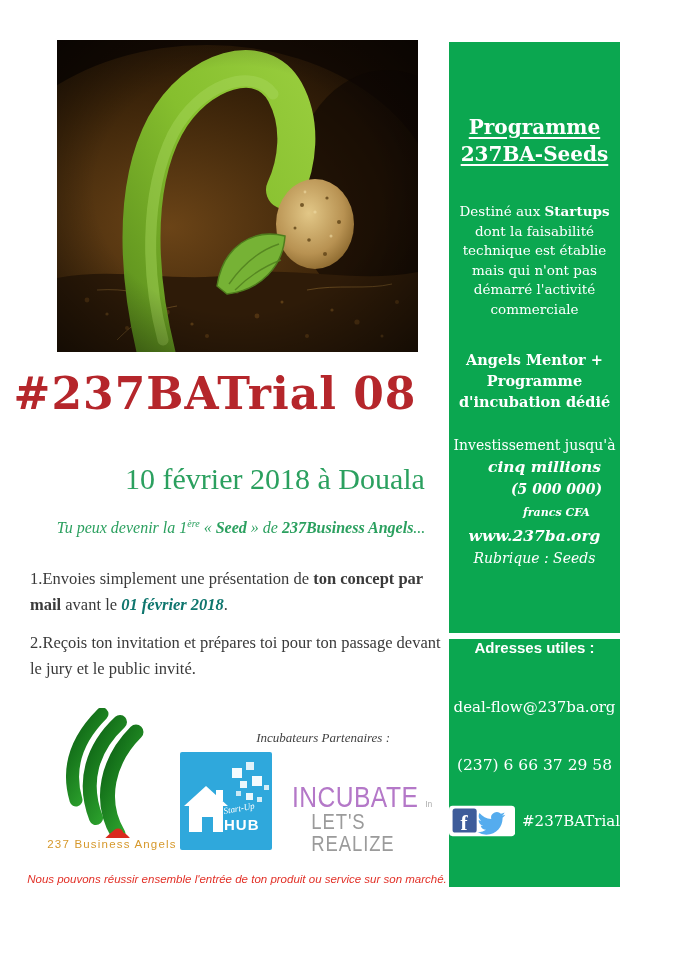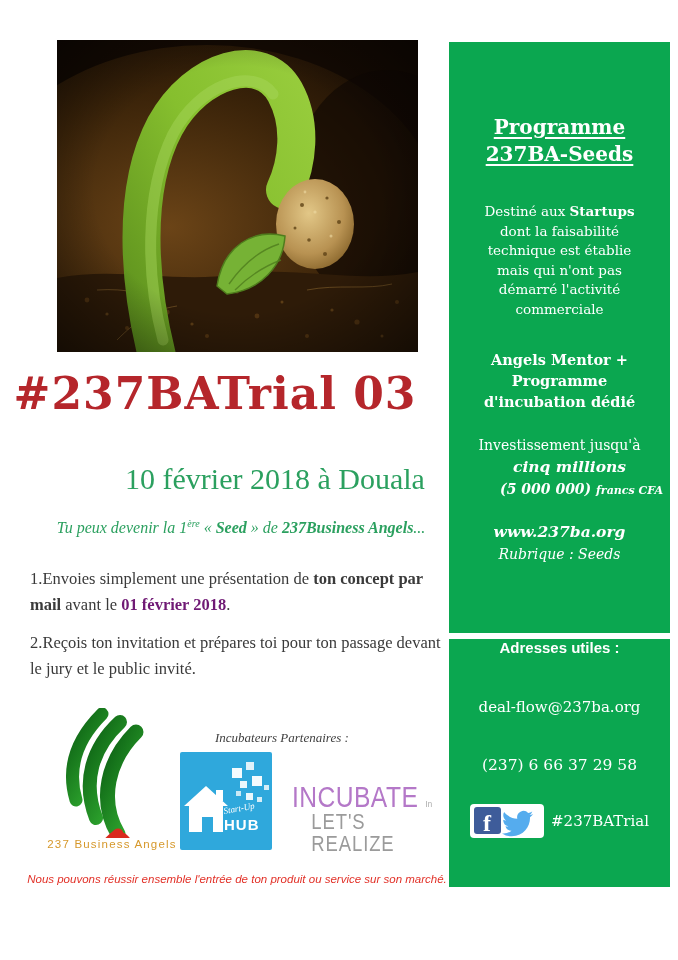--- a/index.html
+++ b/index.html
@@ -17,57 +17,57 @@
         font-size:30px;color:#2ba05f;white-space:nowrap;}
   .tagline{position:absolute;left:26px;top:518px;width:430px;text-align:center;
            font-style:italic;font-size:16px;color:#2ba05f;white-space:nowrap;}
   .tagline .b{font-weight:700;}
   .tagline sup{font-size:10px;}
 
   .steps{position:absolute;left:30px;top:566px;width:412px;font-size:16.5px;
          color:#3a3a3a;line-height:1.55;}
   .steps p{margin:0 0 13px 0;}
   .steps .b{font-weight:700;}
-  .steps .reddate{font-weight:700;color:#701a75;}
+  .steps .reddate{font-weight:700;font-style:italic;color:#0f766e;}
 
   .ba-logo{position:absolute;left:36px;top:708px;}
   .ba-caption{position:absolute;left:28px;top:838px;width:168px;text-align:center;
               font-family:Liberation Sans, sans-serif;font-size:11.5px;
               letter-spacing:1.2px;color:#d6982b;white-space:nowrap;}
-  .partners-label{position:absolute;left:215px;top:730px;width:175px;text-align:left;
+  .partners-label{position:absolute;left:215px;top:730px;width:175px;text-align:right;
                   font-style:italic;font-size:13px;color:#3f3f3f;white-space:nowrap;}
   .hub-logo{position:absolute;left:180px;top:752px;}
   .incubate{position:absolute;left:292px;top:783px;width:160px;
             font-family:"Liberation Sans",sans-serif;transform:scale(.88,1.04);
             transform-origin:left top;}
   .incubate .line1{font-size:28px;color:#b478c8;letter-spacing:0.5px;line-height:1;}
   .incubate .small{font-size:9px;color:#a9a9a9;letter-spacing:0;}
   .incubate .line2{font-size:21px;color:#9b9b9b;letter-spacing:1px;margin:-2px 0 0 22px;
                    line-height:1;}
   .footer-note{position:absolute;left:22px;top:873px;width:430px;text-align:center;
                font-family:"Liberation Sans",sans-serif;font-style:italic;
                font-size:11.5px;color:#e23128;white-space:nowrap;}
 
   
-  .panel{position:absolute;left:449px;width:221px;background:#0ba750;color:#ffffff;
+  .panel{position:absolute;left:449px;width:171px;background:#0ba750;color:#ffffff;
          font-family:"DejaVu Serif","Liberation Serif",serif;text-align:center;}
   .panel1{top:42px;height:591px;}
   .panel2{top:639px;height:248px;}
 
   .p1-heading{margin-top:72px;font-size:20px;font-weight:700;line-height:27px;}
   .p1-heading .u{text-decoration:underline;text-underline-offset:3px;}
   .p1-desc{margin-top:34px;font-size:13.5px;line-height:19.5px;}
   .p1-desc .b{font-weight:700;}
   .p1-mentor{margin-top:30px;font-size:14.5px;font-weight:700;line-height:21px;}
   .p1-invest{margin-top:22px;line-height:22px;}
   .p1-invest .l1{font-size:14px;margin-top:8px;}
   .p1-invest .bi{font-weight:700;font-style:italic;font-size:15.5px;padding-left:20px;}
   .p1-invest .l3{font-weight:700;font-style:italic;font-size:14px;padding-left:44px;}
   .p1-invest .sm{font-size:11px;}
-  .p1-site{margin-top:18px;line-height:23px;}
+  .p1-site{line-height:23px;}
   .p1-site .url{font-weight:700;font-style:italic;font-size:15.5px;}
   .p1-site .rub{font-style:italic;font-size:14px;}
 
   .p2-heading{margin-top:0;font-family:"Liberation Sans",sans-serif;
               font-weight:700;font-size:15px;}
   .p2-email{margin-top:42px;font-size:15px;}
   .p2-phone{margin-top:40px;font-size:15.5px;font-weight:400;}
   .p2-social{margin-top:30px;display:flex;align-items:center;justify-content:center;}
   .p2-hashtag{font-size:15px;margin-left:7px;}
 </style>
@@ -145,21 +145,21 @@
       </g>
       <path d="M160,246 C166,206 196,188 228,196 C226,226 204,250 170,254 Z" fill="#76b235" stroke="#4f7d1d" stroke-width="1.5"></path>
       <g stroke="#4f7d1d" stroke-width="1.4" fill="none" opacity="0.8">
         <path d="M172,244 C186,224 204,210 222,204"></path>
         <path d="M178,250 C192,236 208,226 224,220"></path>
       </g>
       <rect width="361" height="312" fill="url(#vign)"></rect>
     </svg>
   </div>
 
-  <div class="title">#237BATrial 03</div>
+  <div class="title">#237BATrial 08</div>
   <div class="date">10 février 2018 à Douala</div>
   <div class="tagline">
     <span>Tu peux devenir la 1</span><sup>ère</sup><span> « </span><span class="b">Seed</span><span> » de </span><span class="b">237Business Angels</span><span>...</span>
   </div>
 
   <div class="steps">
     <p><span>1.Envoies simplement une présentation de </span><span class="b">ton concept par mail</span><span> avant le </span><span class="reddate">01 février 2018</span><span>.</span></p>
     <p><span>2.Reçois ton invitation et prépares toi pour ton passage devant le jury et le public invité.</span></p>
   </div>
 

